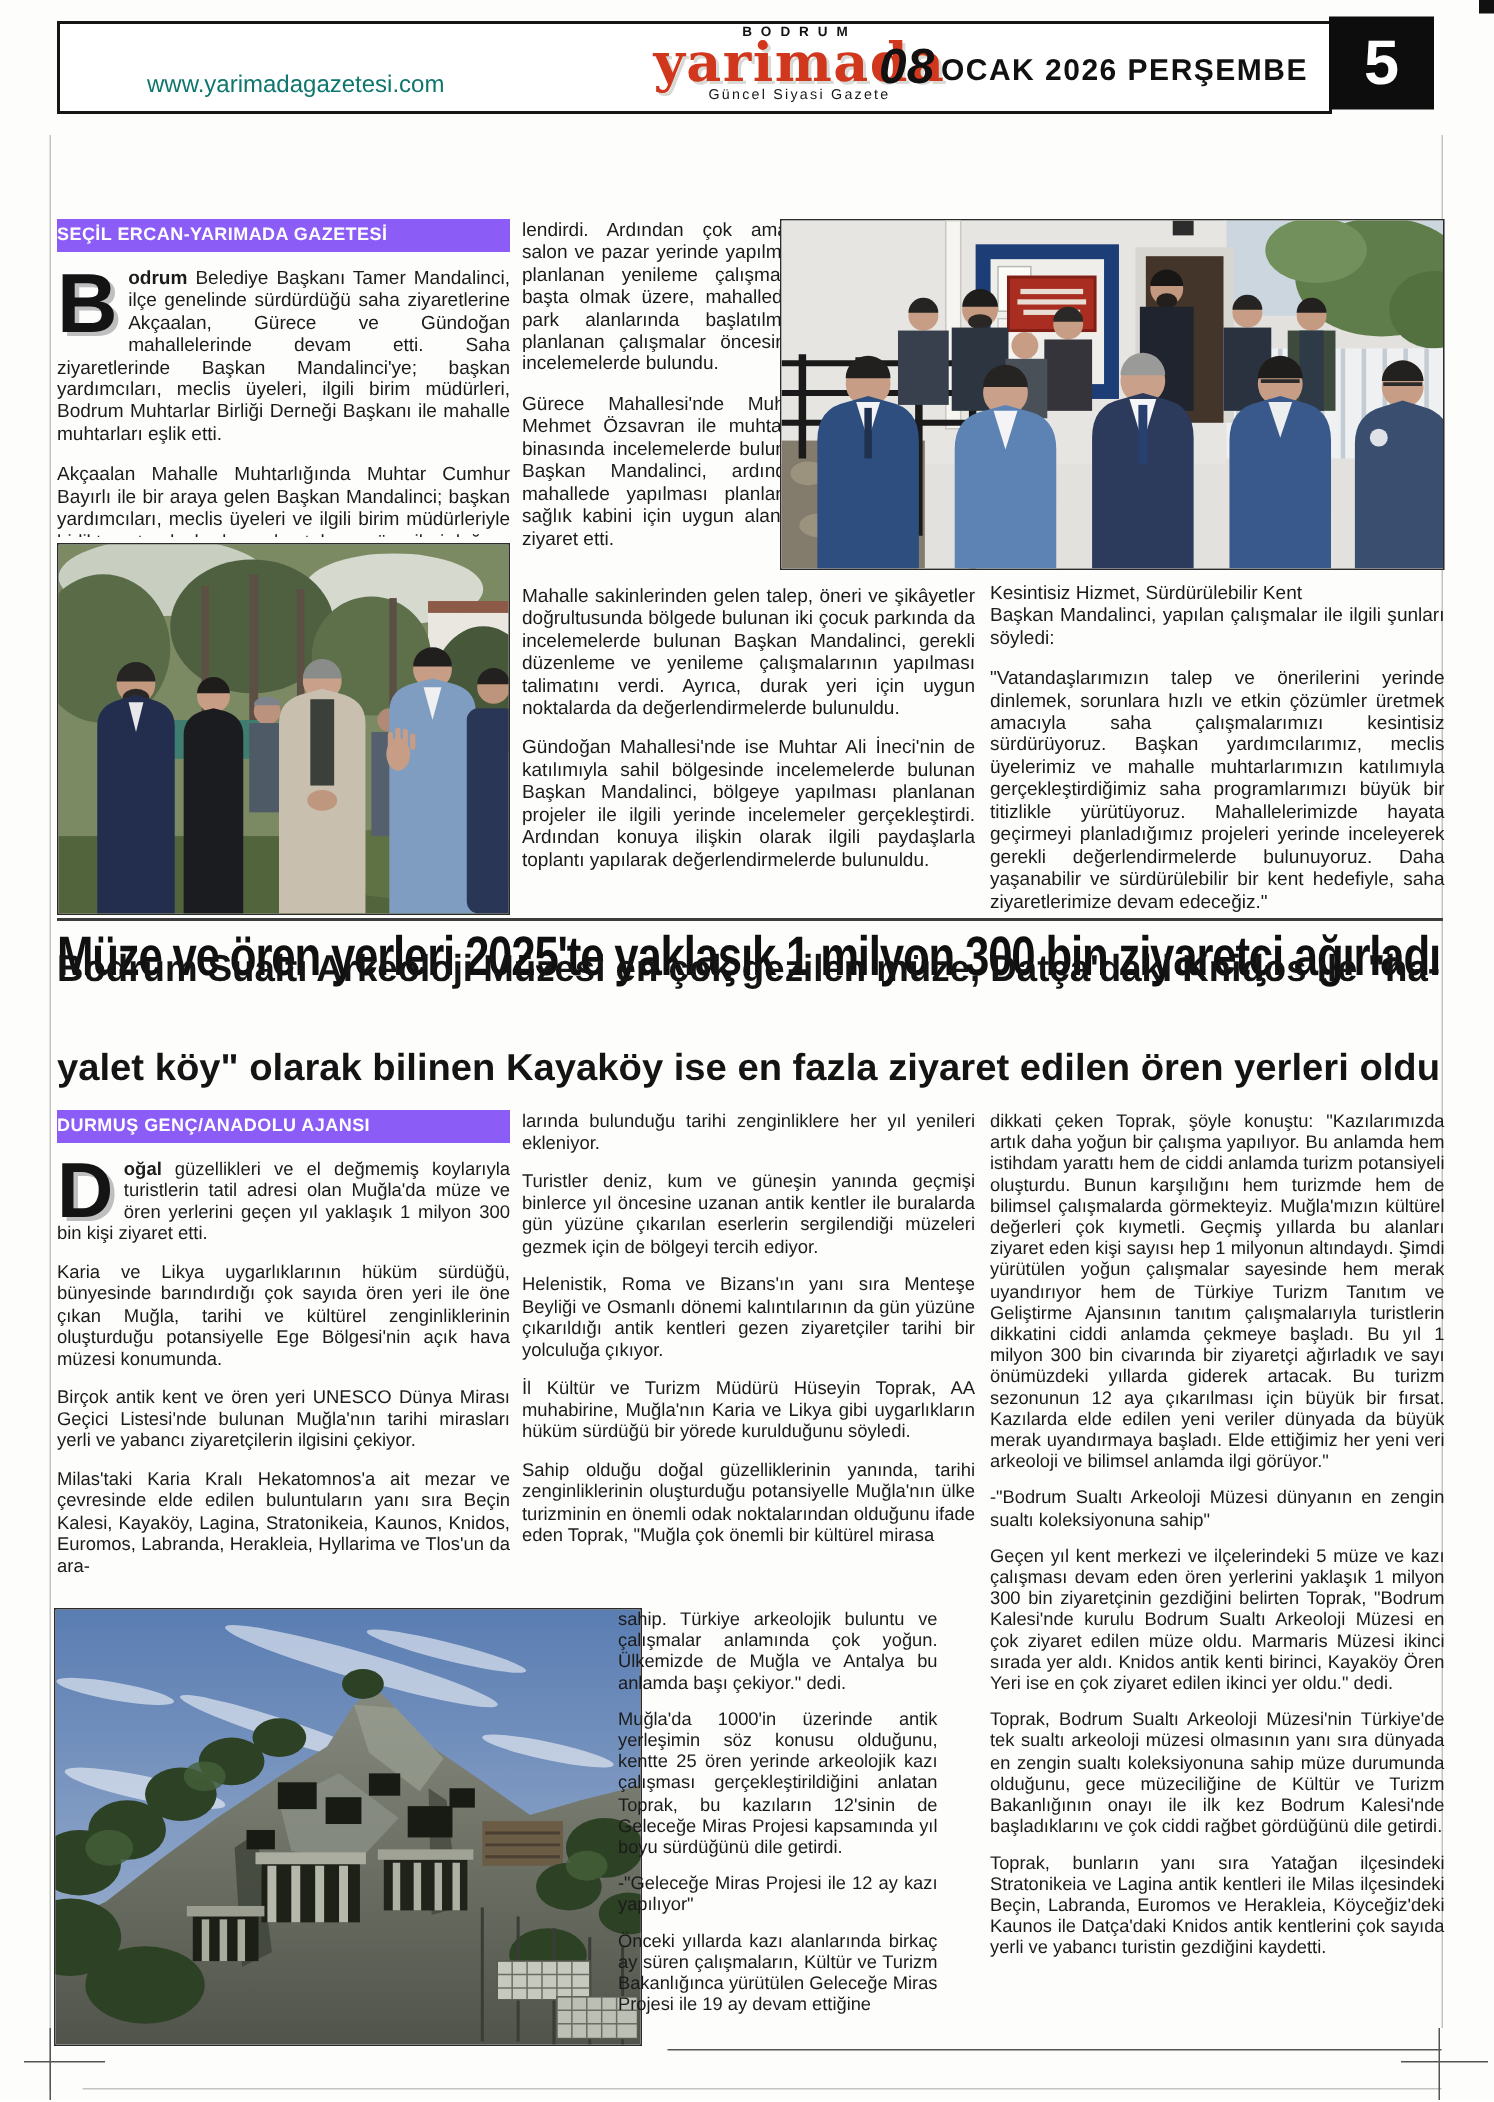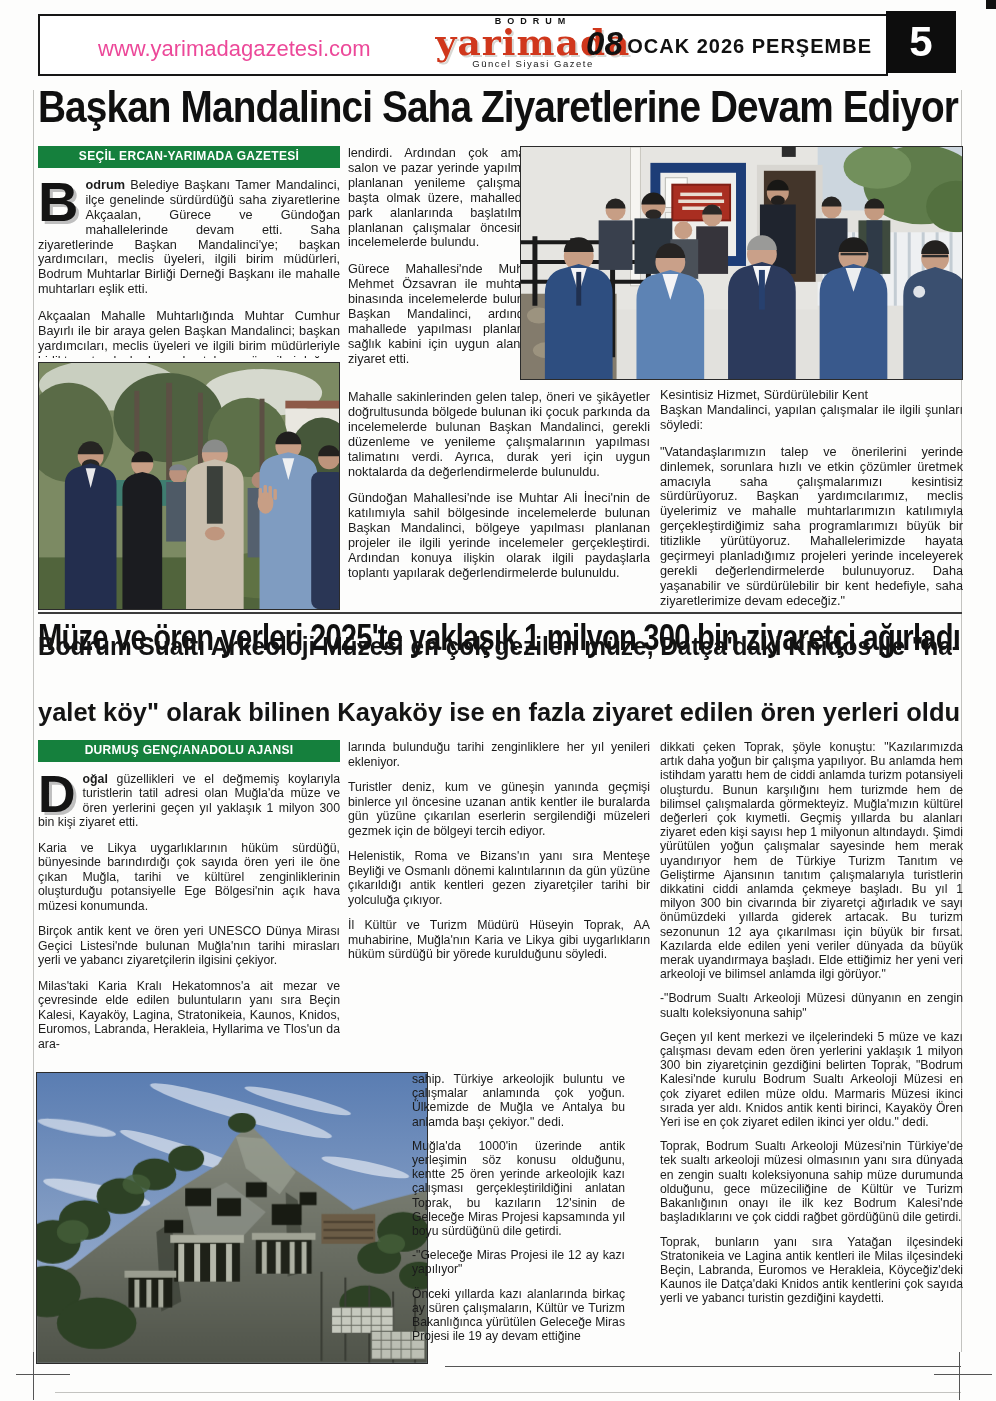--- a/index.html
+++ b/index.html
@@ -1,21 +1,21 @@
 <!DOCTYPE html>
 <html><head>
 <meta charset="utf-8">
 <style>
   html,body{margin:0;padding:0;background:#ffffff;}
   #page{position:relative;width:996px;height:1401px;background:#fdfdfc;overflow:hidden;
         font-family:"Liberation Sans","DejaVu Sans",sans-serif;color:#1a1a1a;}
   .abs{position:absolute;}
   
   #hdrbox{left:38px;top:14px;width:846px;height:58px;border:2px solid #161616;background:#ffffff;}
-  .website{position:absolute;left:58px;top:20px;font-size:22px;color:#ec4899;}
+  .website{position:absolute;left:58px;top:32px;font-size:16px;color:#0f766e;}
   .logo{position:absolute;left:378px;top:1px;width:230px;text-align:center;line-height:1;}
   .logo-top{font-size:9px;font-weight:bold;letter-spacing:6px;color:#111;margin-bottom:0;}
   .logo-name{font-family:"DejaVu Serif","Liberation Serif",serif;font-weight:bold;font-size:36px;
              color:#d0371c;letter-spacing:1px;margin-top:-2px;text-shadow:2px 2px 0 #d8d8d4;}
   .logo-tag{font-size:9.5px;font-weight:normal;letter-spacing:1.5px;color:#181818;margin-top:-1px;}
   .datebox{position:absolute;right:14px;top:9px;white-space:nowrap;}
   .date-day{font-size:33px;font-weight:bold;color:#111;vertical-align:-2px;font-style:italic;}
   .date-rest{font-size:20px;font-weight:bold;letter-spacing:1px;color:#111;}
   #pagenumbox{left:886px;top:11px;width:70px;height:62px;background:#0d0d0d;text-align:center;}
   #pagenumbox span{color:#fff;font-size:42px;font-weight:bold;line-height:62px;}
@@ -28,21 +28,21 @@
   .subline{left:38px;width:922px;}
   .subline .fitw{font-size:25px;font-weight:bold;color:#141414;}
   
   .bt1{font-size:12.7px;line-height:14.9px;text-align:justify;color:#1b1b1b;}
   .bt1 p{margin:0 0 12px;}
   .bt2{font-size:12.3px;line-height:14.5px;text-align:justify;color:#1b1b1b;}
   .bt2 p{margin:0 0 11px;}
   .bt3{font-size:12.2px;line-height:14.2px;text-align:justify;color:#1b1b1b;}
   .bt3 p{margin:0 0 10px;}
   .m0{margin:0 !important;}
-  .byline{background:#15803d;color:#ffffff;font-weight:bold;font-size:12px;text-align:center;
+  .byline{background:#8b5cf6;color:#ffffff;font-weight:bold;font-size:12px;
           padding:3px 0 4px;letter-spacing:.3px;margin-bottom:10px;}
   .dropcap{float:left;font-size:56px;line-height:44px;font-weight:bold;padding:2px 7px 0 0;color:#141414;
            text-shadow:3px 3px 0 #bfbfbf;}
   .dropcap2{float:left;font-size:52px;line-height:41px;font-weight:bold;padding:2px 7px 0 0;color:#141414;
            text-shadow:3px 3px 0 #bfbfbf;}
   .leadword{font-weight:bold;}
   .clip{overflow:hidden;}
   
   .photo{border:1.5px solid #2b2b2b;box-sizing:border-box;background:#dcdcd8;}
   .photo svg{display:block;width:100%;height:100%;}
@@ -74,23 +74,20 @@
     </div>
     <div class="datebox">
       <span class="date-day">08</span>
       <span class="date-rest">OCAK 2026 PERŞEMBE</span>
     </div>
   </div>
   <div class="abs" id="pagenumbox">
     <span>5</span>
   </div>
 
-  <div class="abs" id="headline1">
-    <span class="fitw" style="transform: scaleX(0.881134);">Başkan Mandalinci Saha Ziyaretlerine Devam Ediyor</span>
-  </div>
 
   <div class="abs bt1 clip" style="left:38px;top:146px;width:302px;height:212px;">
     <div class="byline">SEÇİL ERCAN-YARIMADA GAZETESİ</div>
     <p><span class="dropcap">B</span><span class="leadword">odrum</span><span> Belediye Başkanı Tamer Mandalinci, ilçe genelinde sürdürdüğü saha ziyaretlerine Akçaalan, Gürece ve Gündoğan mahallelerinde devam etti. Saha ziyaretlerinde Başkan Mandalinci'ye; başkan yardımcıları, meclis üyeleri, ilgili birim müdürleri, Bodrum Muhtarlar Birliği Derneği Başkanı ile mahalle muhtarları eşlik etti.</span></p>
     <p class="m0">Akçaalan Mahalle Muhtarlığında Muhtar Cumhur Bayırlı ile bir araya gelen Başkan Mandalinci; başkan yardımcıları, meclis üyeleri ve ilgili birim müdürleriyle birlikte vatandaşlardan gelen talep ve önerileri değer-</p>
   </div>
 
   <div class="abs photo" style="left:38px;top:362px;width:302px;height:248px;">
     <svg viewBox="0 0 302 248" preserveAspectRatio="none">
       <rect width="302" height="248" fill="#7c8a63"></rect>
@@ -280,20 +277,21 @@
     <p>Karia ve Likya uygarlıklarının hüküm sürdüğü, bünyesinde barındırdığı çok sayıda ören yeri ile öne çıkan Muğla, tarihi ve kültürel zenginliklerinin oluşturduğu potansiyelle Ege Bölgesi'nin açık hava müzesi konumunda.</p>
     <p>Birçok antik kent ve ören yeri UNESCO Dünya Mirası Geçici Listesi'nde bulunan Muğla'nın tarihi mirasları yerli ve yabancı ziyaretçilerin ilgisini çekiyor.</p>
     <p class="m0">Milas'taki Karia Kralı Hekatomnos'a ait mezar ve çevresinde elde edilen buluntuların yanı sıra Beçin Kalesi, Kayaköy, Lagina, Stratonikeia, Kaunos, Knidos, Euromos, Labranda, Herakleia, Hyllarima ve Tlos'un da ara-</p>
   </div>
 
   <div class="abs bt2 clip" style="left:348px;top:740px;width:302px;height:326px;">
     <p>larında bulunduğu tarihi zenginliklere her yıl yenileri ekleniyor.</p>
     <p>Turistler deniz, kum ve güneşin yanında geçmişi binlerce yıl öncesine uzanan antik kentler ile buralarda gün yüzüne çıkarılan eserlerin sergilendiği müzeleri gezmek için de bölgeyi tercih ediyor.</p>
     <p>Helenistik, Roma ve Bizans'ın yanı sıra Menteşe Beyliği ve Osmanlı dönemi kalıntılarının da gün yüzüne çıkarıldığı antik kentleri gezen ziyaretçiler tarihi bir yolculuğa çıkıyor.</p>
     <p>İl Kültür ve Turizm Müdürü Hüseyin Toprak, AA muhabirine, Muğla'nın Karia ve Likya gibi uygarlıkların hüküm sürdüğü bir yörede kurulduğunu söyledi.</p>
+    <p class="m0">Sahip olduğu doğal güzelliklerinin yanında, tarihi zenginliklerinin oluşturduğu potansiyelle Muğla'nın ülke turizminin en önemli odak noktalarından olduğunu ifade eden Toprak, "Muğla çok önemli bir kültürel mirasa</p>
   </div>
 
   <div class="abs photo" style="left:36px;top:1072px;width:392px;height:292px;">
     <svg viewBox="0 0 392 292" preserveAspectRatio="none">
       <defs>
         <linearGradient id="p3sky" x1="0" y1="0" x2="0" y2="1">
           <stop offset="0" stop-color="#5a7db2"></stop>
             <stop offset="1" stop-color="#a9bad4"></stop>
         </linearGradient>
         <linearGradient id="p3rock" x1="0" y1="0" x2="0" y2="1">

